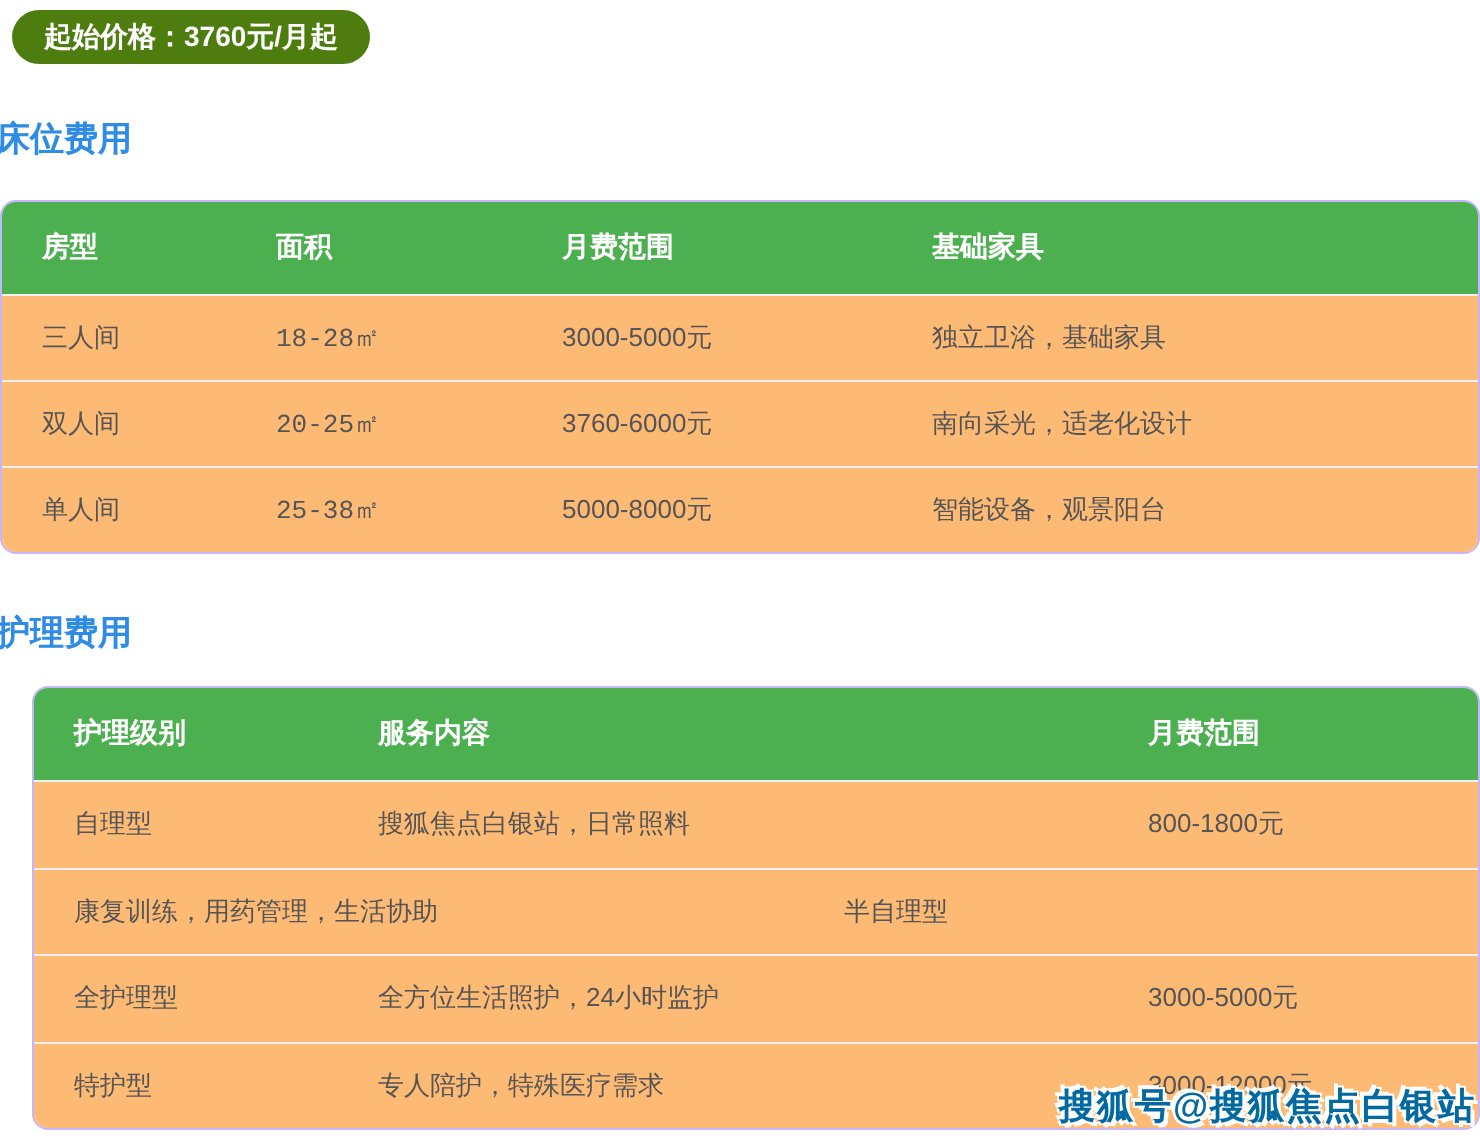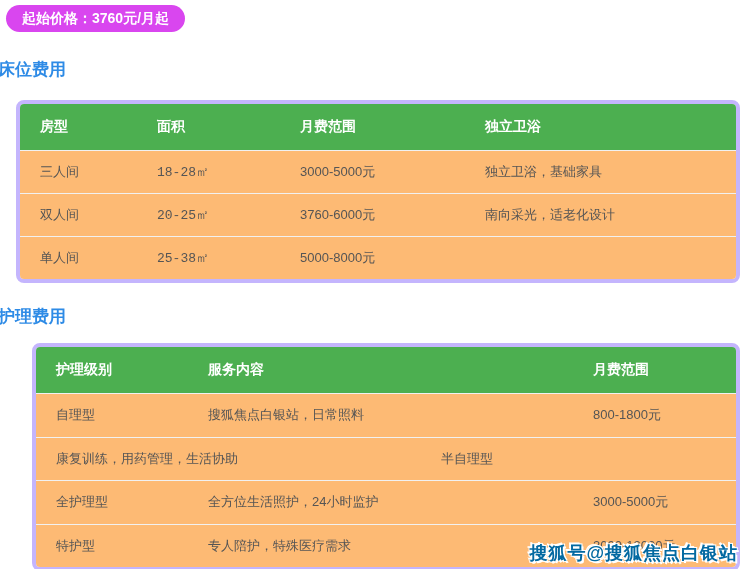--- a/index.html
+++ b/index.html
@@ -2,32 +2,32 @@
 <html><head>
 <meta charset="utf-8">
 <style>
   html,body{margin:0;padding:0;background:#fff;}
   .page{
     position:relative;width:740px;height:569px;background:#ffffff;overflow:hidden;
     font-family:"Liberation Sans","DejaVu Sans",sans-serif;
   }
   .badge{
     position:absolute;left:6px;top:5px;height:27px;line-height:27px;
-    padding:0 16px;background:#d946ef;color:#ffffff;
+    padding:0 16px;background:#4d7c0f;color:#ffffff;
     font-size:14px;font-weight:bold;border-radius:14px;white-space:nowrap;
   }
   .sec-heading{
     position:absolute;left:-2px;margin:0;font-size:17px;line-height:20px;
     font-weight:bold;color:#2E8BE6;white-space:nowrap;
   }
   .sec-heading.first{top:60px;}
   .sec-heading.second{top:307px;}
   .tbl{
-    position:absolute;left:16px;right:0;background:#ffffff;
-    border:4px solid #c4b5fd;border-radius:8px;overflow:hidden;
+    position:absolute;left:0;right:0;background:#ffffff;
+    border:1px solid #c4b5fd;border-radius:8px;overflow:hidden;
   }
   .tbl.t1{top:100px;}
   .tbl.t2{top:343px;margin-left:16px;}
   .thead{
     display:flex;align-items:center;height:46px;background:#4CAF50;
     color:#ffffff;font-size:14px;font-weight:bold;
   }
   .trow{
     display:flex;align-items:center;border-top:1px solid #f1f1f1;
     font-size:13px;color:#555555;background:#fdba74;
@@ -50,38 +50,39 @@
 
   <div class="badge">起始价格：3760元/月起</div>
 
   <h2 class="sec-heading first">床位费用</h2>
 
   <div class="tbl t1">
     <div class="thead" style="border-top:none;">
       <div class="c c1">房型</div>
       <div class="c c2">面积</div>
       <div class="c c3">月费范围</div>
-      <div class="c c4">独立卫浴</div>
+      <div class="c c4">基础家具</div>
     </div>
     <div class="trow">
       <div class="c c1">三人间</div>
       <div class="c c2">18-28㎡</div>
       <div class="c c3">3000-5000元</div>
       <div class="c c4">独立卫浴，基础家具</div>
     </div>
     <div class="trow">
       <div class="c c1">双人间</div>
       <div class="c c2">20-25㎡</div>
       <div class="c c3">3760-6000元</div>
       <div class="c c4">南向采光，适老化设计</div>
     </div>
     <div class="trow">
       <div class="c c1">单人间</div>
       <div class="c c2">25-38㎡</div>
       <div class="c c3">5000-8000元</div>
+      <div class="c c4">智能设备，观景阳台</div>
     </div>
   </div>
 
   <h2 class="sec-heading second">护理费用</h2>
 
   <div class="tbl t2">
     <div class="thead">
       <div class="c c1">护理级别</div>
       <div class="c c2">服务内容</div>
       <div class="c c3">月费范围</div>

